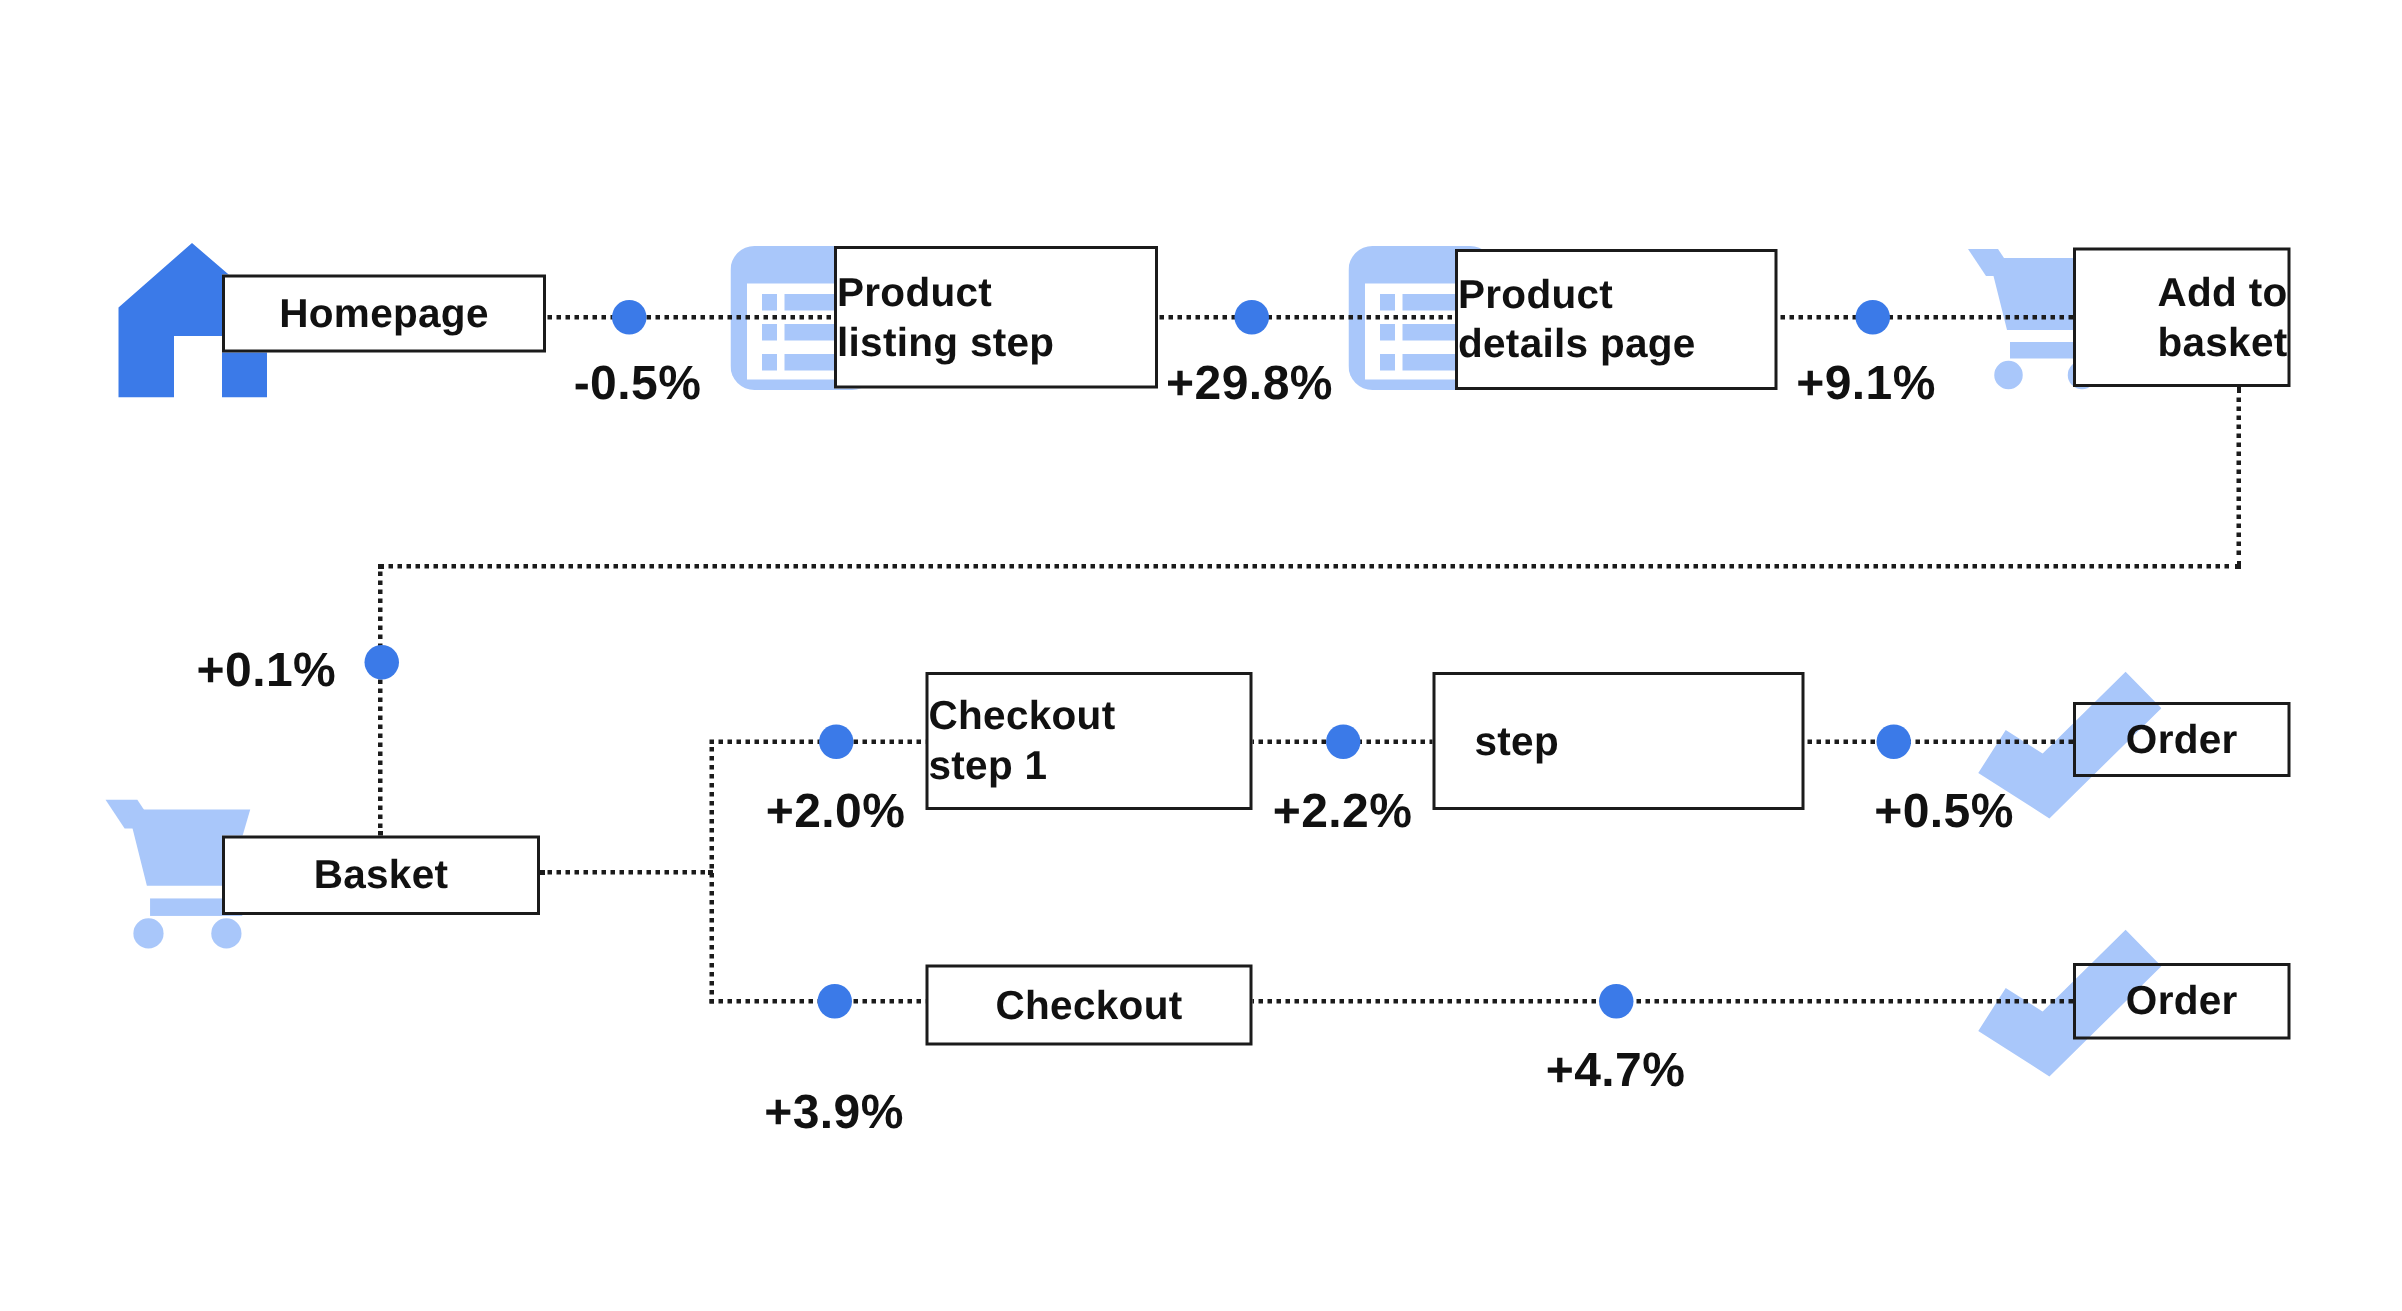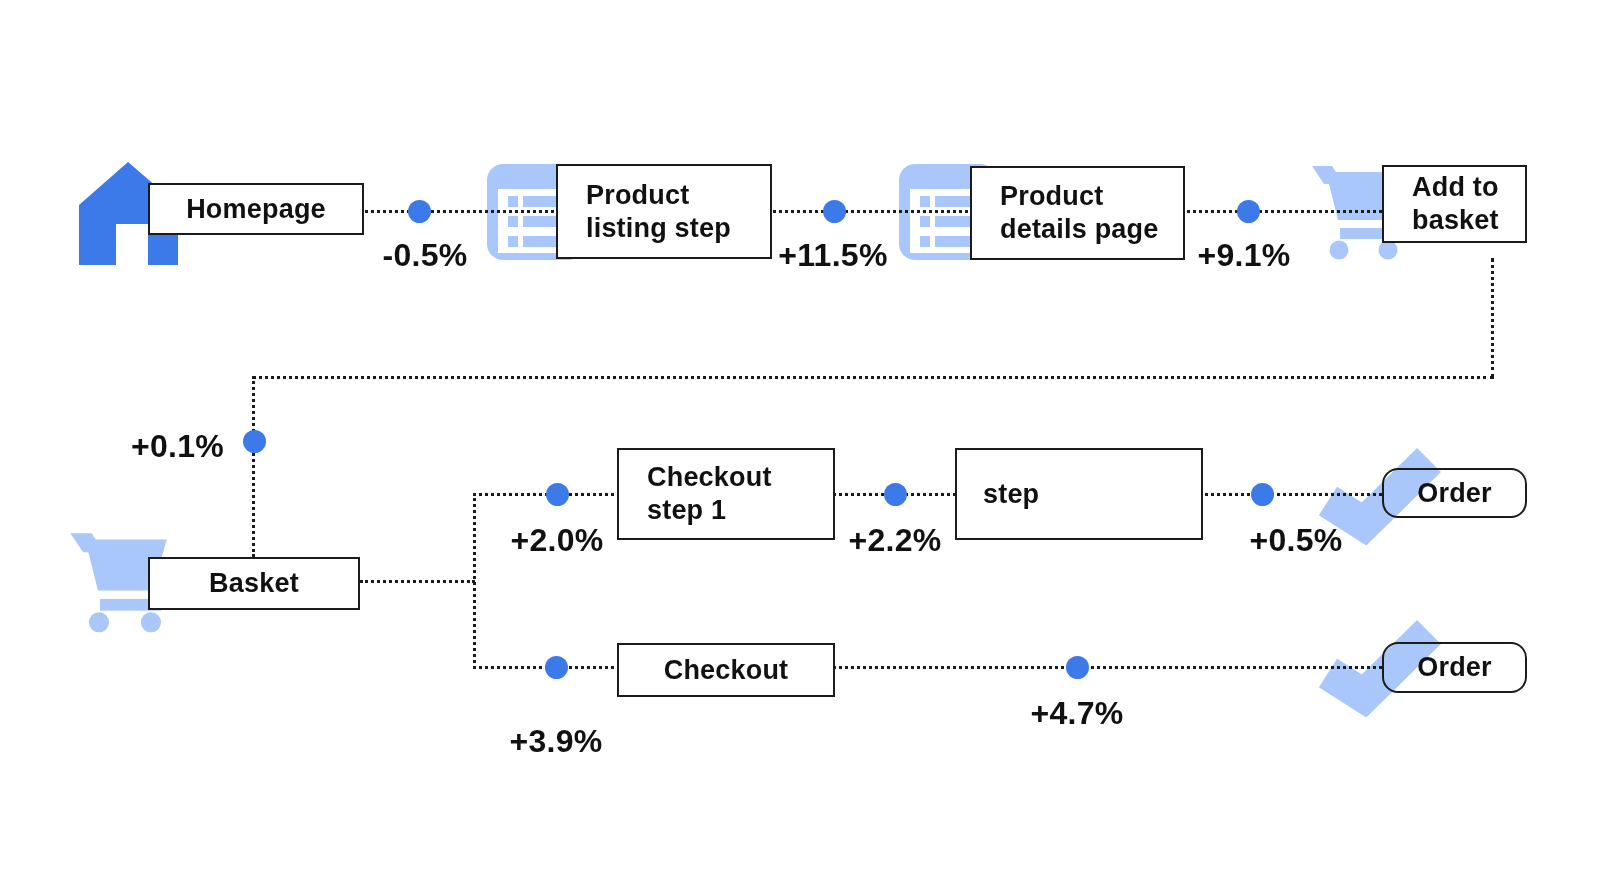--- a/index.html
+++ b/index.html
@@ -10,22 +10,22 @@
   .icon{position:absolute;z-index:1;}
   .hline{position:absolute;height:0;border-top:3px dotted #1b1b1b;z-index:2;}
   .vline{position:absolute;width:0;border-left:3px dotted #1b1b1b;z-index:2;}
   .dot{position:absolute;width:23px;height:23px;border-radius:50%;background:#3b7ae8;z-index:3;}
   .node{
     position:absolute;box-sizing:border-box;background:#fff;border:2.5px solid #1b1b1b;
     display:flex;flex-direction:column;justify-content:center;z-index:4;
     font-size:27px;font-weight:700;line-height:33px;letter-spacing:.2px;white-space:nowrap;
   }
   .node.center{align-items:center;}
-  .node.left{align-items:flex-start;padding-left:28px;}
-  .node.transparent{background:transparent;border-width:2px;border-radius:16px;}
+  .node.left{align-items:flex-start;}
+  .node.transparent{background:transparent;border-width:2px;}
   .pct{
     position:absolute;font-size:32px;font-weight:700;letter-spacing:.3px;
     white-space:nowrap;z-index:4;
   }
   .pct.center{transform:translateX(-50%);}
 </style>
 </head>
 <body>
 
 <div class="canvas">
@@ -120,21 +120,21 @@
   <div class="node left" style="left:556px;top:164px;width:216px;height:95px;">
     <span>Product</span>
     <span>listing step</span>
   </div>
 
   <div class="node left" style="left:970px;top:166px;width:215px;height:94px;">
     <span>Product</span>
     <span>details page</span>
   </div>
 
-  <div class="node left" style="left:1382px;top:165px;width:145px;height:78px;">
+  <div class="node left" style="left:1382px;top:165px;width:145px;height:93px;align-items:flex-end;">
     <span>Add to</span>
     <span>basket</span>
   </div>
 
   <div class="node center" style="left:148px;top:557px;width:212px;height:53px;">
     <span>Basket</span>
   </div>
 
   <div class="node left" style="left:617px;top:448px;width:218px;height:92px;">
     <span>Checkout</span>
@@ -151,21 +151,21 @@
 
   <div class="node center" style="left:617px;top:643px;width:218px;height:54px;">
     <span>Checkout</span>
   </div>
 
   <div class="node center transparent" style="left:1382px;top:642px;width:145px;height:51px;">
     <span>Order</span>
   </div>
 
   <div class="pct center" style="left:425px;top:237px;">-0.5%</div>
-  <div class="pct center" style="left:833px;top:237px;">+11.5%</div>
+  <div class="pct center" style="left:833px;top:237px;">+29.8%</div>
   <div class="pct center" style="left:1244px;top:237px;">+9.1%</div>
   <div class="pct" style="left:131px;top:428px;">+0.1%</div>
   <div class="pct center" style="left:557px;top:522px;">+2.0%</div>
   <div class="pct center" style="left:895px;top:522px;">+2.2%</div>
   <div class="pct center" style="left:1264px;top:522px;margin-left:32px;">+0.5%</div>
   <div class="pct center" style="left:556px;top:695px;margin-top:28px;">+3.9%</div>
   <div class="pct center" style="left:1077px;top:695px;">+4.7%</div>
 
 </div>
 

